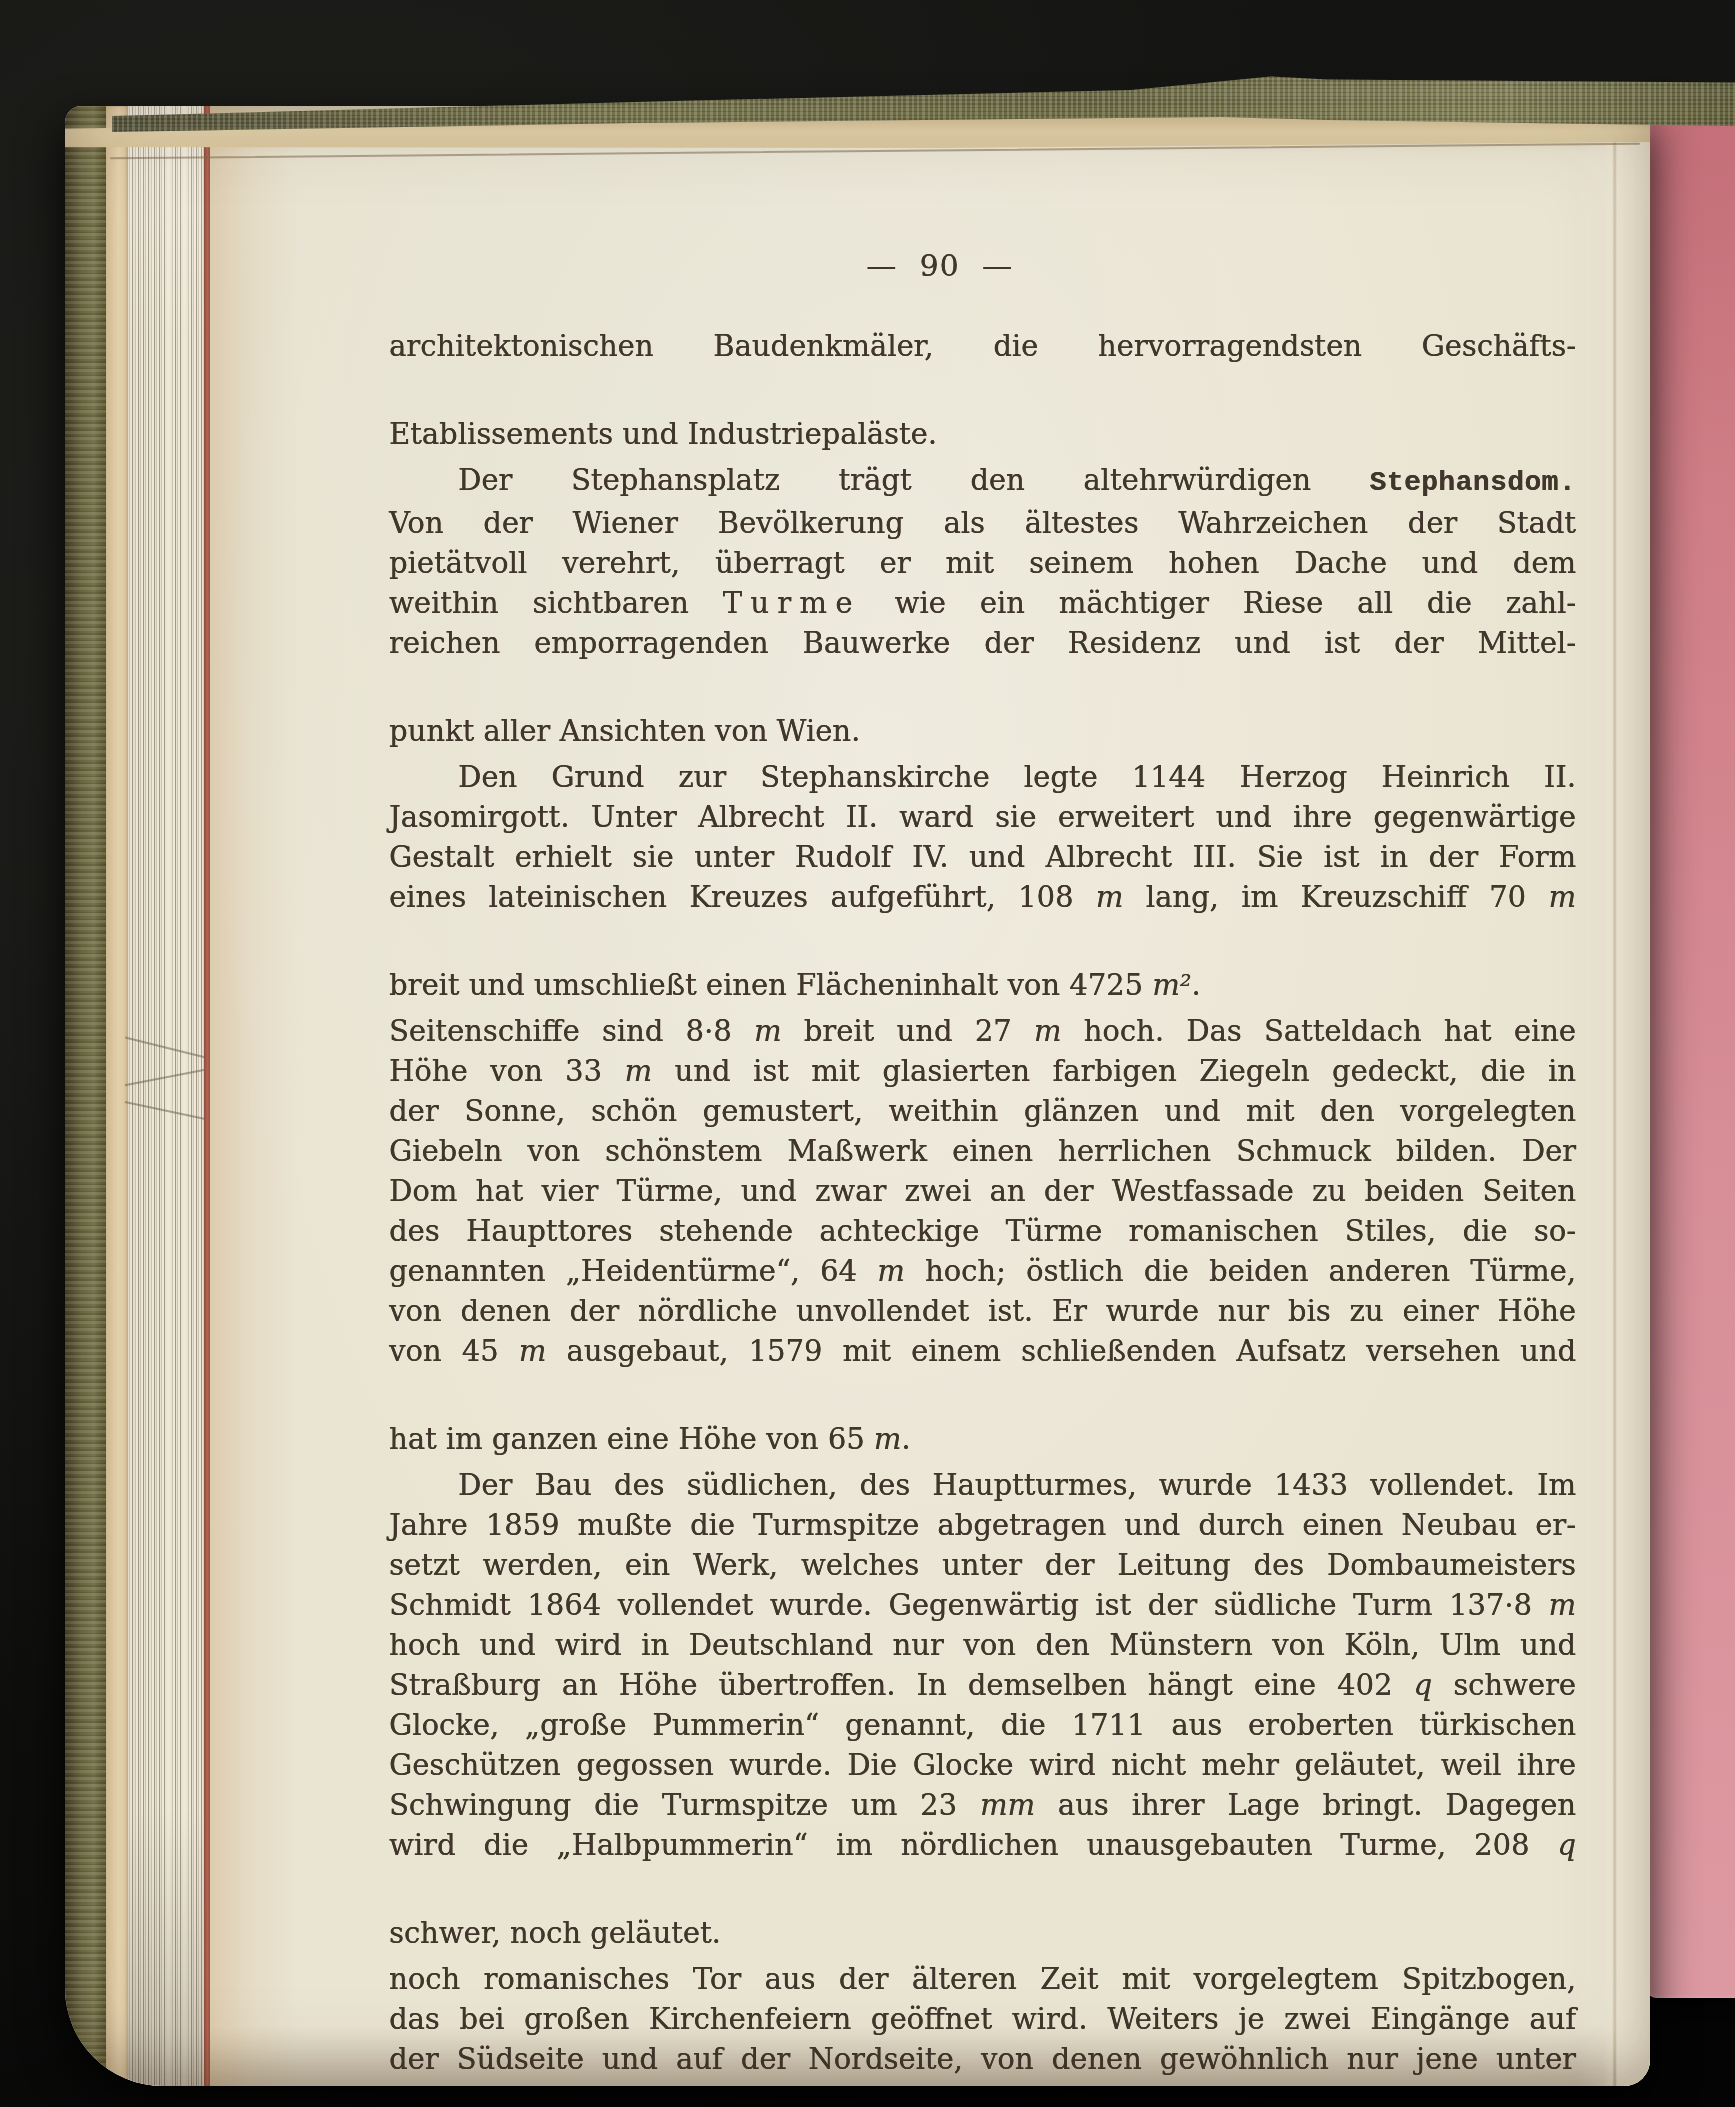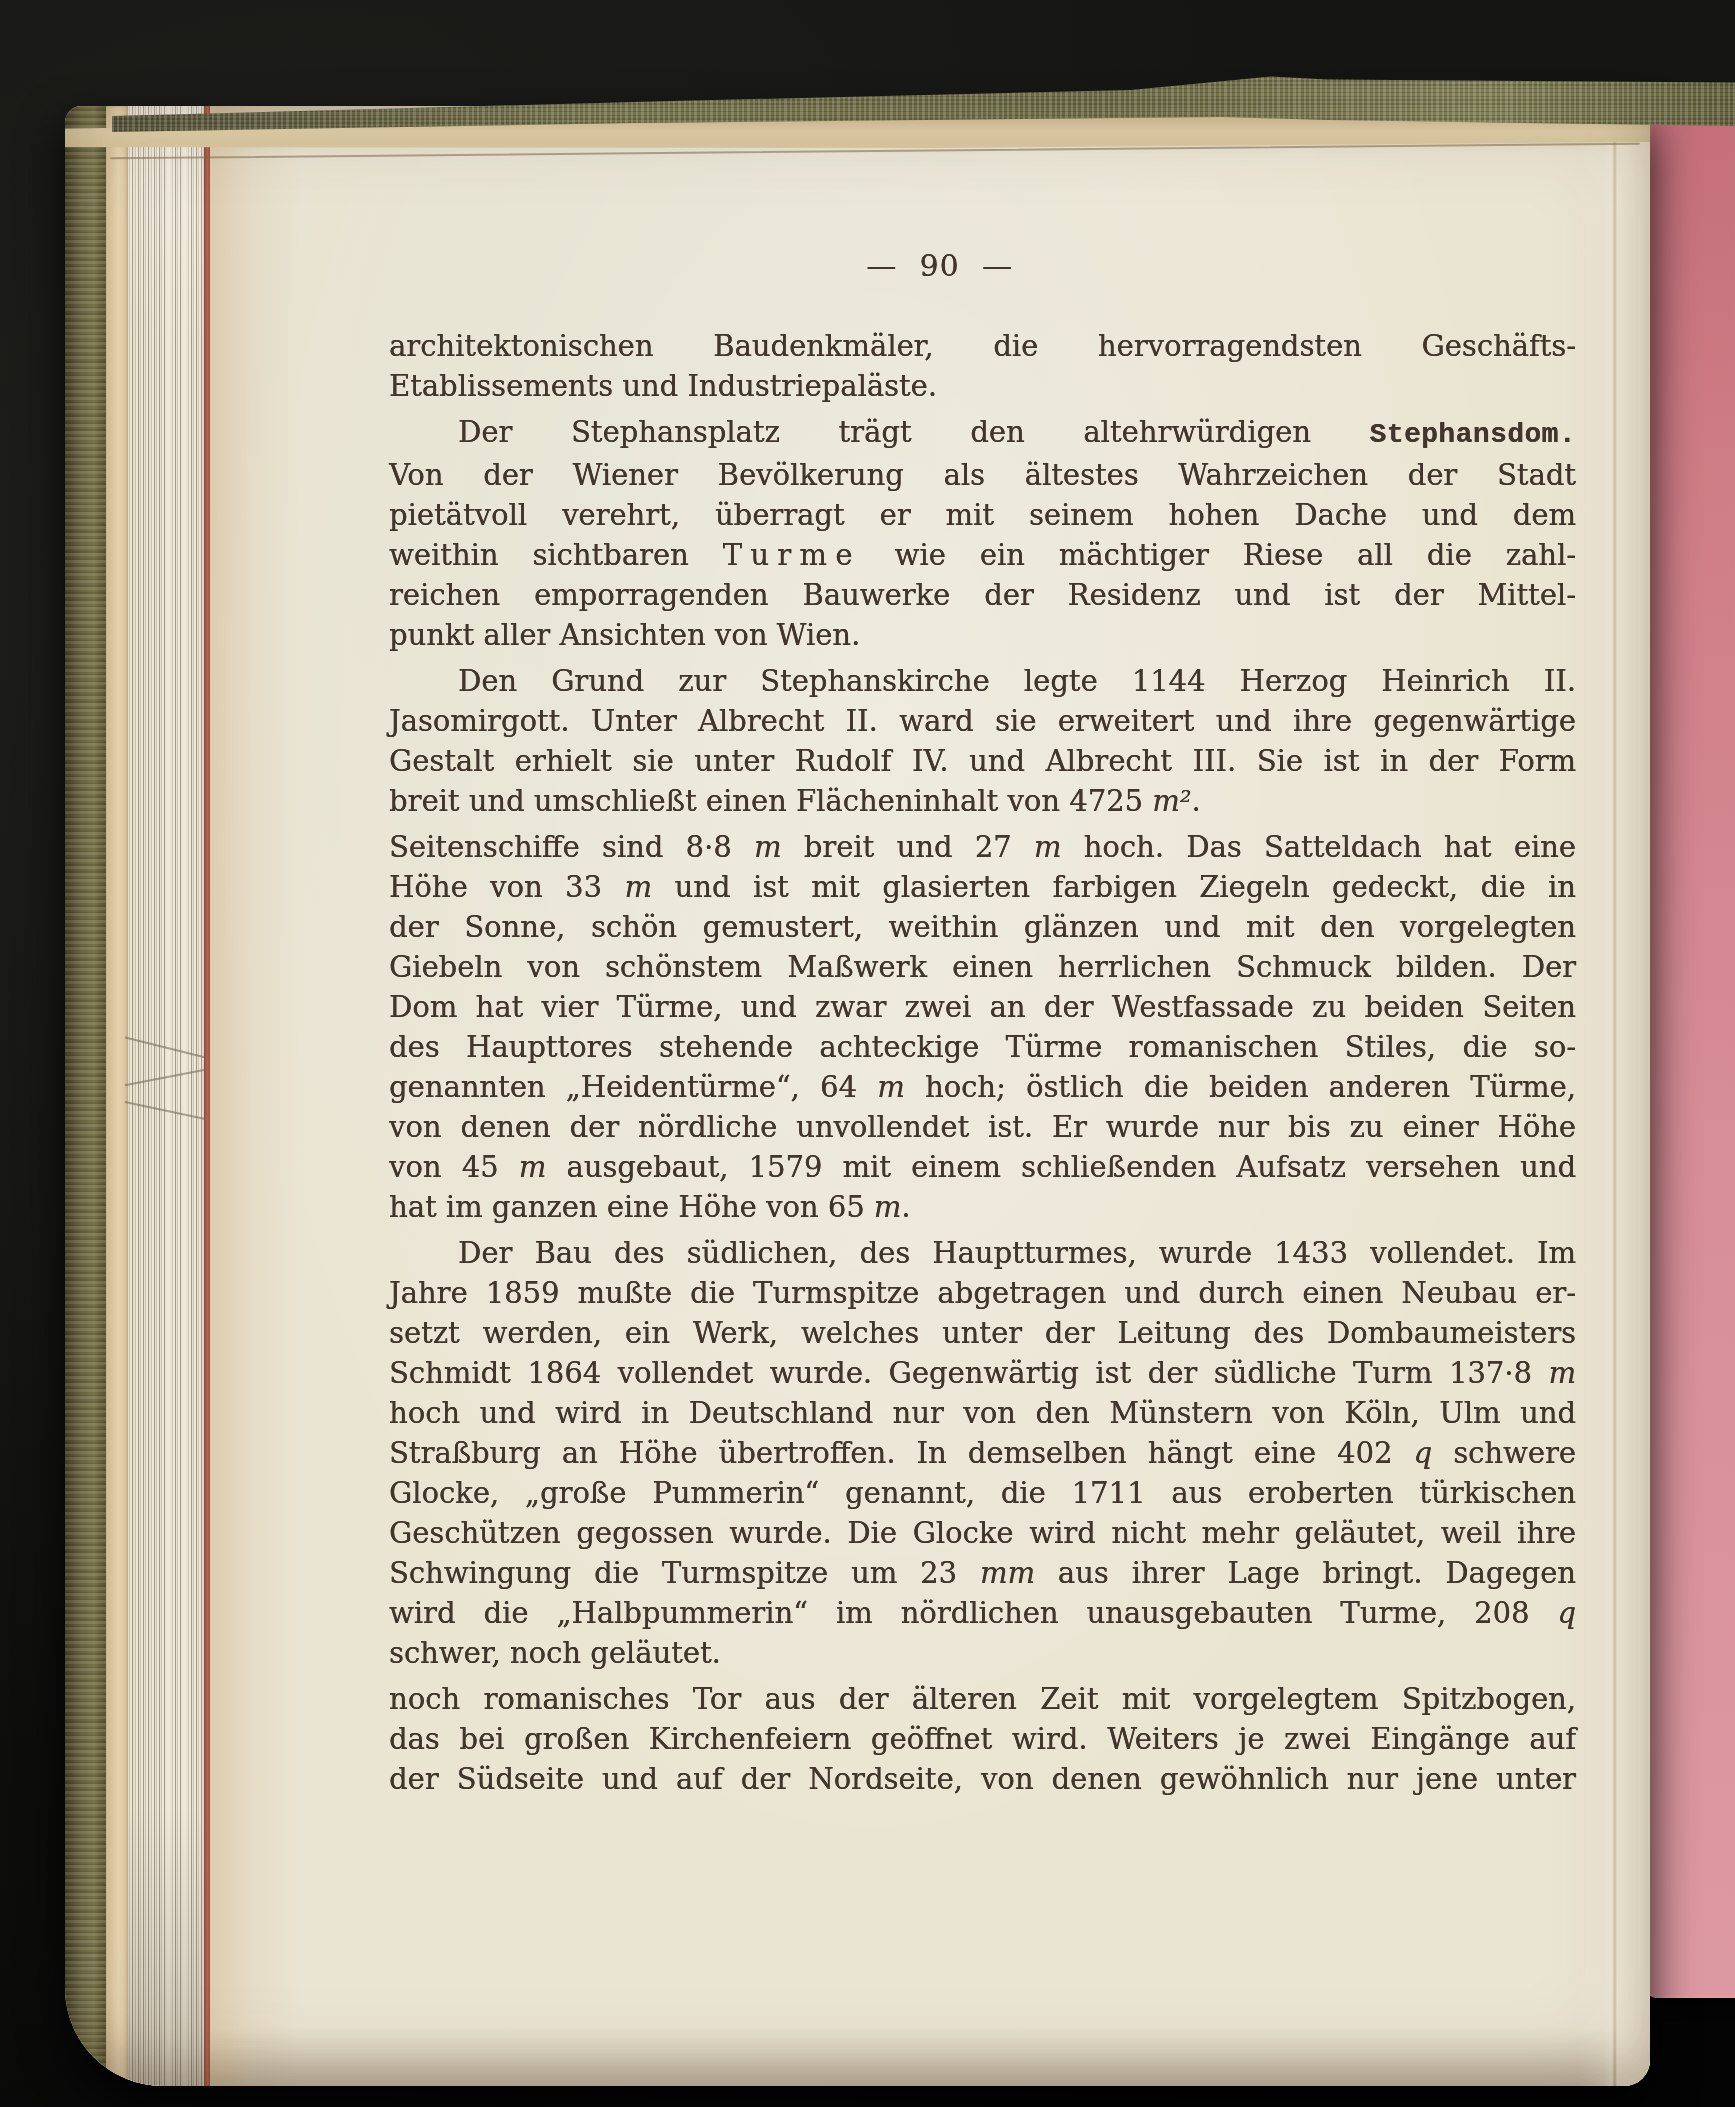--- a/index.html
+++ b/index.html
@@ -107,21 +107,21 @@
   .text-block{
     position:absolute;left:179px;top:220px;width:1187px;z-index:3;
     color:var(--ink,#41362c);font-size:29px;line-height:40px;
     text-shadow:0.2px 0 0 currentColor;
   }
   .para{margin:0 0 6px 0;}
   .line{
     text-align:justify;text-align-last:justify;
     min-height:40px;
   }
-  .line.lastleft{text-align-last:left;}
+  .line.lastleft{text-align-last:left;margin-top:48px;}
   .line.first{padding-left:69px;box-sizing:border-box;}
   .bold{
     font-family:Liberation Mono, monospace;
     font-weight:700;font-size:28px;letter-spacing:0.4px;
   }
   .unit{font-style:italic;}
   .sperr{letter-spacing:8.3px;margin-top:24px;}
 </style>
 </head>
 <body>
@@ -154,20 +154,21 @@
           <div class="line"><span>Von der Wiener Bevölkerung als ältestes Wahrzeichen der Stadt</span></div>
           <div class="line"><span>pietätvoll verehrt, überragt er mit seinem hohen Dache und dem</span></div>
           <div class="line"><span>weithin sichtbaren </span><span class="sperr">Turme</span><span> wie ein mächtiger Riese all die zahl-</span></div>
           <div class="line"><span>reichen emporragenden Bauwerke der Residenz und ist der Mittel-</span></div>
           <div class="line lastleft"><span>punkt aller Ansichten von Wien.</span></div>
         </div>
         <div class="para">
           <div class="line first"><span>Den Grund zur Stephanskirche legte 1144 Herzog Heinrich II.</span></div>
           <div class="line"><span>Jasomirgott. Unter Albrecht II. ward sie erweitert und ihre gegenwärtige</span></div>
           <div class="line"><span>Gestalt erhielt sie unter Rudolf IV. und Albrecht III. Sie ist in der Form</span></div>
+          <div class="line"><span>eines lateinischen Kreuzes aufgeführt, 108 </span><span class="unit">m</span><span> lang, im Kreuzschiff 70 </span><span class="unit">m</span></div>
           <div class="line lastleft"><span>breit und umschließt einen Flächeninhalt von 4725 </span><span class="unit">m²</span><span>.</span></div>
         </div>
         <div class="para">
           <div class="line"><span>Seitenschiffe sind 8·8 </span><span class="unit">m</span><span> breit und 27 </span><span class="unit">m</span><span> hoch.  Das Satteldach hat eine</span></div>
           <div class="line"><span>Höhe von 33 </span><span class="unit">m</span><span> und ist mit glasierten farbigen Ziegeln gedeckt, die in</span></div>
           <div class="line"><span>der Sonne, schön gemustert, weithin glänzen und mit den vorgelegten</span></div>
           <div class="line"><span>Giebeln von schönstem Maßwerk einen herrlichen Schmuck bilden.  Der</span></div>
           <div class="line"><span>Dom hat vier Türme, und zwar zwei an der Westfassade zu beiden Seiten</span></div>
           <div class="line"><span>des Haupttores stehende achteckige Türme romanischen Stiles, die so-</span></div>
           <div class="line"><span>genannten „Heidentürme“, 64 </span><span class="unit">m</span><span> hoch; östlich die beiden anderen Türme,</span></div>

